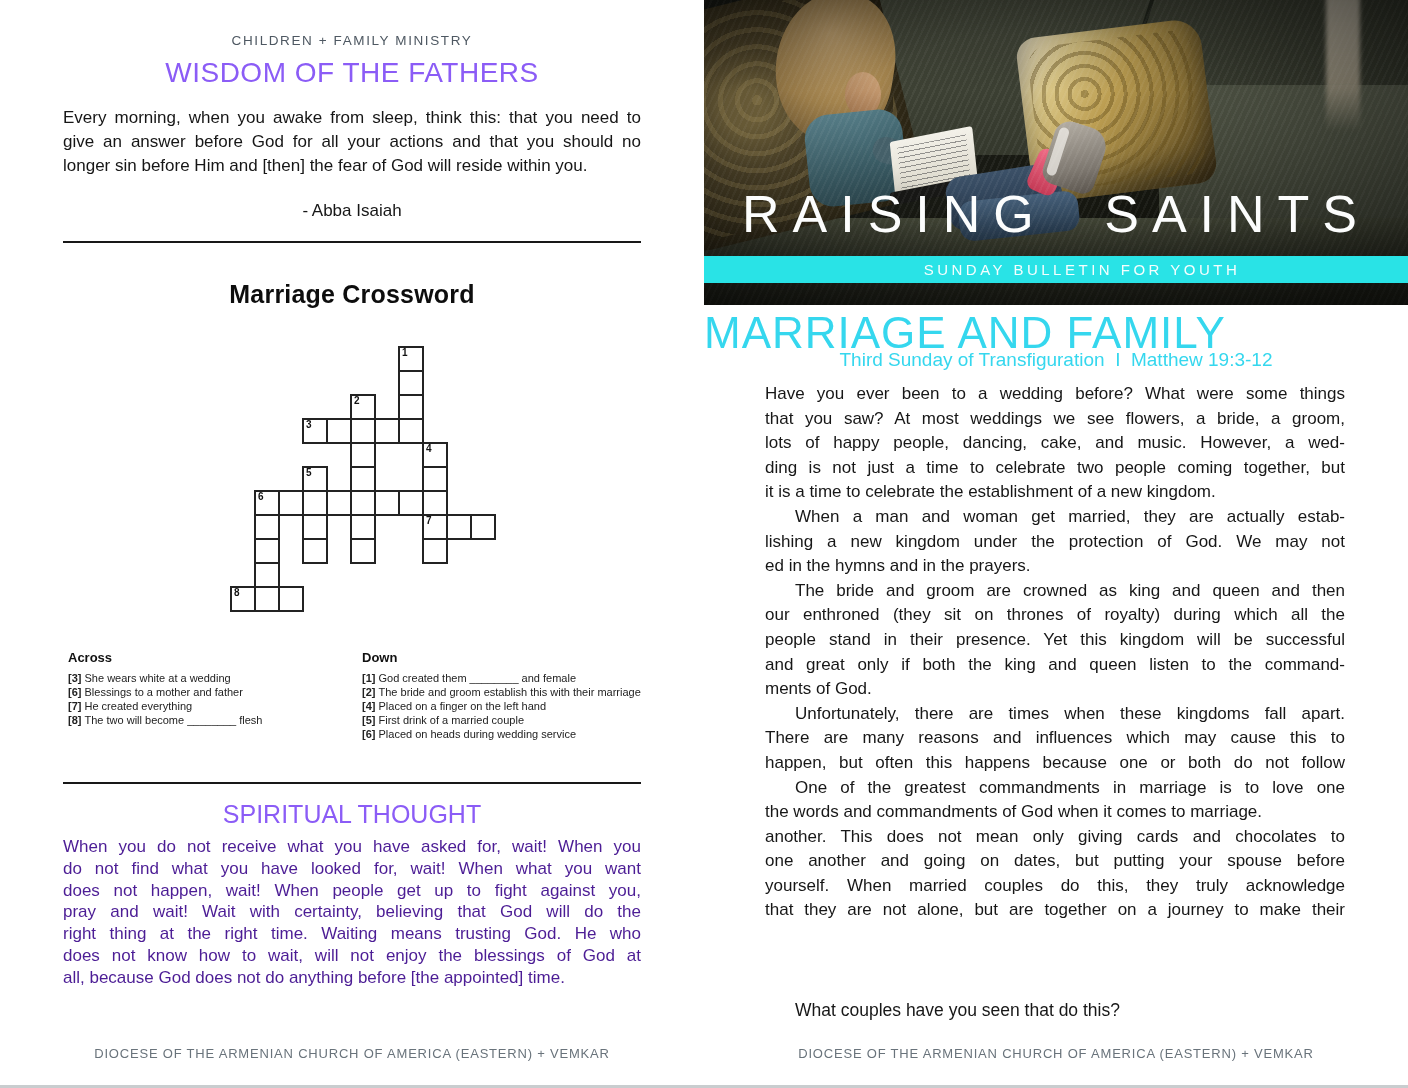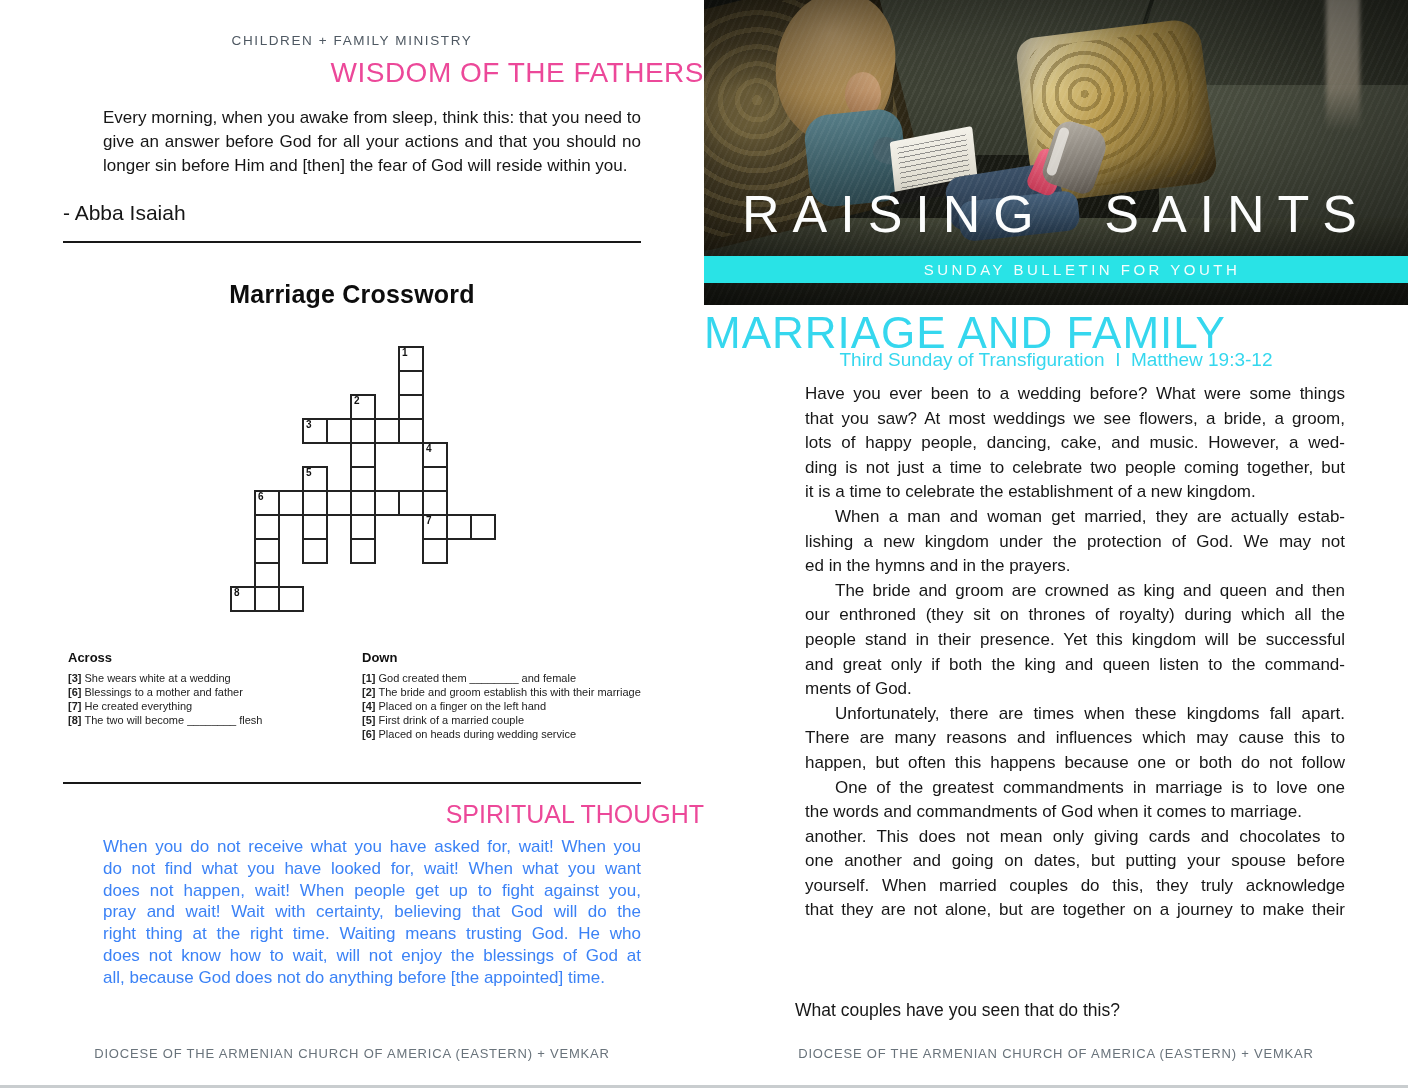--- a/index.html
+++ b/index.html
@@ -3,47 +3,47 @@
 <meta charset="utf-8">
 <style>
   html,body{margin:0;padding:0;background:#ffffff;}
   .spread{position:relative;width:1408px;height:1088px;background:#fff;overflow:hidden;
           font-family:"Liberation Sans",sans-serif;color:#1b1b1b;}
   .page{position:absolute;top:0;width:704px;height:1088px;}
   .page.left{left:0;} .page.right{left:704px;}
   .abs{position:absolute;}
 
   
-  .tl{white-space:normal;margin-left:40px;}
+  .tl{white-space:normal;}
   .just{text-align:justify;text-align-last:justify;}
   .ind{padding-left:30px;}
 
   
   .kicker{top:33px;left:0;width:704px;text-align:center;font-size:13.5px;letter-spacing:1.6px;
           color:#4e5862;font-weight:400;}
   .lp-title{top:57px;left:0;width:704px;text-align:center;font-size:28px;font-weight:400;
             letter-spacing:0.5px;}
   .quote{left:63px;top:106px;width:578px;font-size:17px;line-height:24px;color:#161616;}
-  .attribution{left:63px;top:201px;width:578px;text-align:left;font-size:21px;color:#161616;}
+  .attribution{left:63px;top:201px;width:578px;text-align:center;font-size:17px;color:#161616;}
   .rule{left:63px;width:578px;border-top:2px solid #181818;height:0;}
   .rule1{top:241px;} .rule2{top:782px;}
   .cw-title{top:280px;left:0;width:704px;text-align:center;font-size:25px;font-weight:700;
             color:#0d0d0d;letter-spacing:0.2px;}
   .grid{left:230px;top:346px;width:266px;height:266px;}
   .cell{position:absolute;width:26px;height:26px;border:2px solid #232323;box-sizing:border-box;
         background:#ffffff;}
   .cell span{position:absolute;top:-1px;left:2px;font-size:10px;font-weight:700;color:#111;}
   .clues-h{font-size:13px;font-weight:700;color:#111;margin-bottom:6px;}
   .clue{font-size:11px;line-height:14px;color:#222;}
   .clue b{font-weight:700;}
   .clues-across{left:68px;top:650px;width:290px;}
   .clues-down{left:362px;top:650px;width:330px;}
   .sp-title{top:800px;left:0;width:704px;text-align:center;font-size:25px;font-weight:400;}
-  .accent-cyan{color:#ec4899;text-align:right;}
-  .sp-body{left:63px;top:836px;width:578px;font-size:17px;line-height:21.8px;color:#3b82f6;}
+  .accent-cyan{color:#8b5cf6;}
+  .sp-body{left:63px;top:836px;width:578px;font-size:17px;line-height:21.8px;color:#4c1d95;}
   .footer{top:1046px;left:0;width:704px;text-align:center;font-size:13px;letter-spacing:0.8px;
           color:#69737b;}
 
   
   .photo{top:0;left:0;width:704px;height:305px;background:linear-gradient(115deg,#1d1f19,#15160f 70%);
          overflow:hidden;}
   .photo *{position:absolute;}
   .couch-back{left:165px;top:-95px;width:585px;height:250px;border-radius:70px;
               background:linear-gradient(170deg,#5c614f,#3d4134 55%,#2b2e24);}
   .couch-arm{left:455px;top:85px;width:300px;height:240px;border-radius:45px 45px 0 0;

